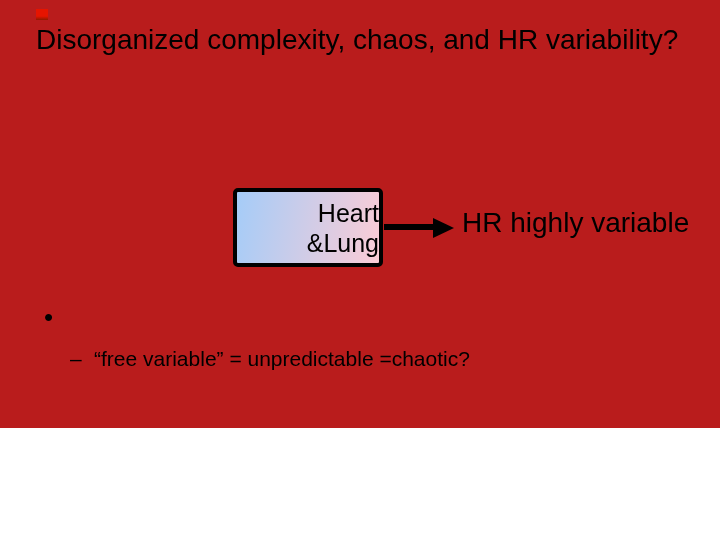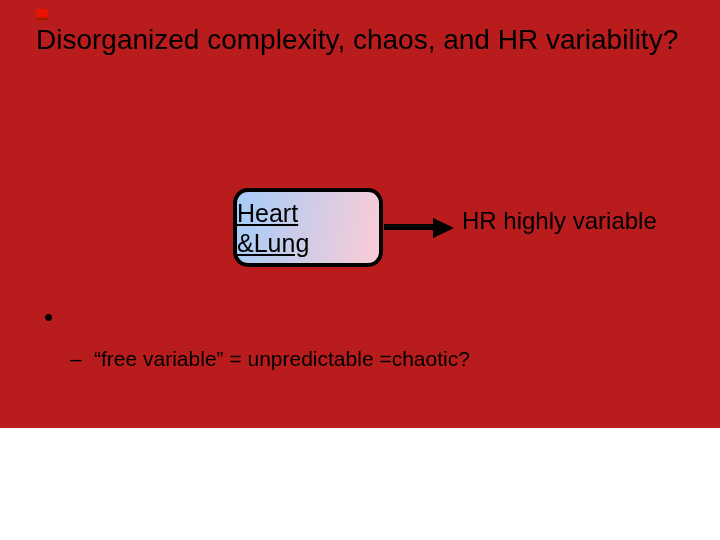--- a/index.html
+++ b/index.html
@@ -34,26 +34,25 @@
     white-space: nowrap;
   }
   .heart-lung-box {
     position: absolute;
     left: 233px;
     top: 188px;
     width: 150px;
     height: 79px;
     box-sizing: border-box;
     border: 4px solid #000000;
-    border-radius: 15px;
+    border-radius: 5px;
     display: flex;
     flex-direction: column;
-    align-items: flex-start;
+    align-items: flex-end;
     justify-content: center;
-    text-decoration: underline;
   }
   .heart-lung-box .box-line {
     font-size: 25px;
     line-height: 30px;
     text-align: center;
   }
   .arrow-line {
     position: absolute;
     left: 384px;
     top: 224px;
@@ -68,21 +67,21 @@
     width: 0;
     height: 0;
     border-top: 10px solid transparent;
     border-bottom: 10px solid transparent;
     border-left: 21px solid #000000;
   }
   .arrow-label {
     position: absolute;
     left: 462px;
     top: 207px;
-    font-size: 24px;
+    font-size: 28px;
     line-height: 1.15;
     white-space: nowrap;
   }
   .bullet-row-1 {
     position: absolute;
     left: 44px;
     top: 303px;
     display: flex;
     align-items: baseline;
     font-size: 26px;

